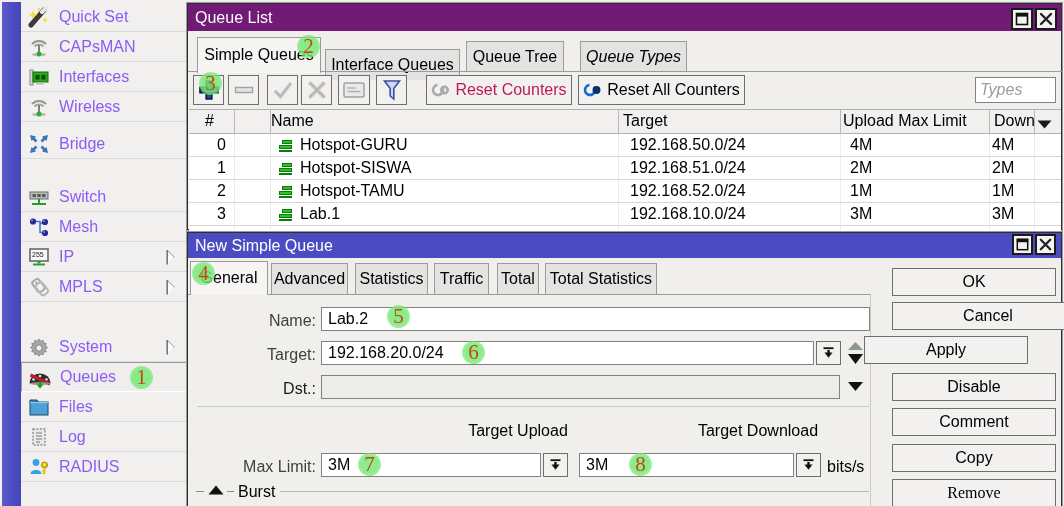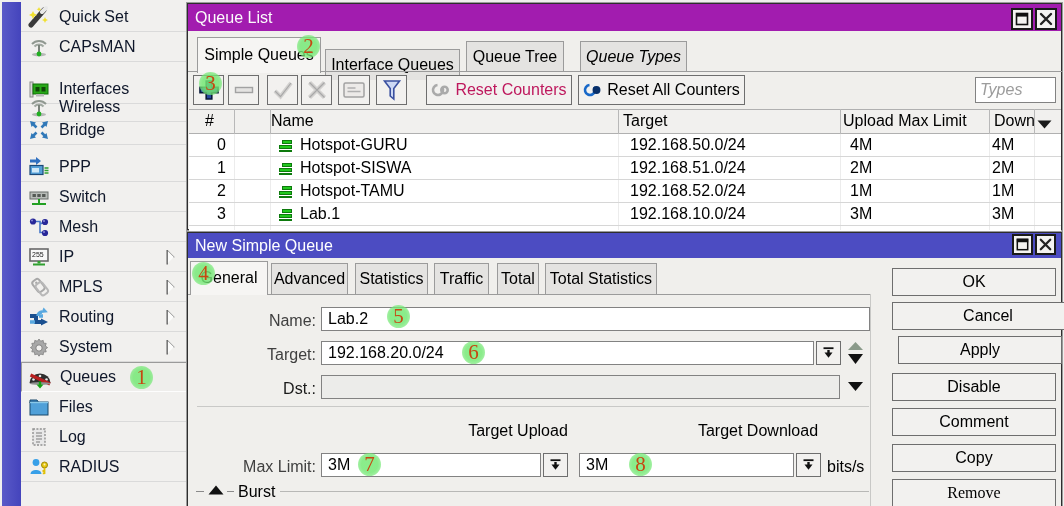--- a/index.html
+++ b/index.html
@@ -5,28 +5,28 @@
   * { margin:0; padding:0; box-sizing:border-box; }
   html,body { width:1064px; height:506px; overflow:hidden; }
   body { font-family:"Liberation Sans", sans-serif; background:#f0efed; position:relative; font-size:16px; color:#000; }
   .abs { position:absolute; }
 
   
   #sidebar { left:0; top:0; width:188px; height:506px; background:#f1f0ee; }
   #bluestrip { left:2px; top:2px; width:19px; height:504px; background:linear-gradient(to right,#5a5ac8,#4444bc); }
   .mi { position:absolute; left:21px; width:167px; height:30px; border-bottom:1px solid #dadada; }
   .mi .ic { position:absolute; left:7px; top:4px; width:22px; height:22px; }
-  .mi .lb { position:absolute; left:38px; top:50%; transform:translateY(-50%); font-size:16px; color:#0f172a; }
+  .mi .lb { position:absolute; left:38px; top:50%; transform:translateY(-50%); font-size:16px; color:#8b5cf6; }
   .mi.sel { border:1px solid #9a9a9a; border-bottom-color:#fdfdfd; border-right-color:#fdfdfd; background:#efeeec; }
   .subarr { position:absolute; right:12px; top:7px; width:11px; height:16px; }
 
   
   .win { position:absolute; background:#f0efec; border:1px solid #2e2e2e; box-shadow:0 0 0 1px #9b9b9b; }
   .tbar { position:absolute; left:0; top:0; right:0; height:27px; color:#fff; font-size:16px; line-height:27px; padding-left:7px; }
-  .tbar.inactive { background:#a21caf; color:#fbfbfb; }
+  .tbar.inactive { background:#701a75; color:#fbfbfb; }
   .tbar.active { background:#4c4cc2; }
   .wbtn { position:absolute; width:22px; height:22px; background:#f4f3f1; border:2px solid #1a1a1a; }
   .wbtn svg { position:absolute; left:0; top:0; }
 
   
   .tab { position:absolute; background:#e4e3e1; border:1px solid #9b9b9b; border-bottom:none; font-size:16px; text-align:center; }
   .tab.on { background:#f6f5f3; z-index:3; }
 
   
   .btn { position:absolute; background:#f2f1ef; border:1px solid #6e6e6e; font-size:16px; text-align:center; color:#000; }
@@ -78,21 +78,21 @@
       <span class="ic"><svg width="22" height="22" viewBox="0 0 22 22">
     <path d="M4 8 A 9.5 9.5 0 0 1 18 8" stroke="#909890" stroke-width="2" fill="none"></path>
     <path d="M6.5 10.5 A 6 6 0 0 1 15.5 10.5" stroke="#a0a8a0" stroke-width="2" fill="none"></path>
     <rect x="10" y="9" width="2" height="9" fill="#7a827a"></rect>
     <ellipse cx="11" cy="18.5" rx="7" ry="1.8" fill="#b8b8b8"></ellipse>
     <circle cx="11" cy="18" r="2.4" fill="#22b022"></circle>
   </svg></span>
       <span class="lb">CAPsMAN</span>
     </div>
 
-  <div class="mi" style="top:74px;padding-left:48px;">
+  <div class="mi" style="top:62px;padding-left:48px;">
       <span class="ic"><svg width="22" height="22" viewBox="0 0 22 22">
     <rect x="2" y="4" width="3" height="15" fill="#d8d8d8" stroke="#8a8a8a" stroke-width="1"></rect>
     <rect x="5" y="6" width="15" height="10" fill="#28a818" stroke="#107008" stroke-width="1"></rect>
     <rect x="7.5" y="9" width="4" height="4.5" fill="#104808"></rect>
     <rect x="13.5" y="9" width="4" height="4.5" fill="#104808"></rect>
     <rect x="8" y="16" width="8" height="2.5" fill="#b8b8b8"></rect>
   </svg></span>
       <span class="lb">Interfaces</span>
     </div>
 
@@ -100,44 +100,35 @@
       <span class="ic"><svg width="22" height="22" viewBox="0 0 22 22">
     <path d="M4 8 A 9.5 9.5 0 0 1 18 8" stroke="#909890" stroke-width="2" fill="none"></path>
     <path d="M6.5 10.5 A 6 6 0 0 1 15.5 10.5" stroke="#a0a8a0" stroke-width="2" fill="none"></path>
     <rect x="10" y="9" width="2" height="9" fill="#7a827a"></rect>
     <ellipse cx="11" cy="18.5" rx="7" ry="1.8" fill="#b8b8b8"></ellipse>
     <circle cx="11" cy="18" r="2.4" fill="#22b022"></circle>
   </svg></span>
       <span class="lb">Wireless</span>
     </div>
 
-  <div class="mi" style="top:115px;">
+  <div class="mi" style="top:129px;">
       <span class="ic"><svg width="22" height="22" viewBox="0 0 22 22">
     <g stroke="#3078b8" stroke-width="2.6" fill="none">
       <path d="M8.5 8.5 L4 4 M13.5 8.5 L18 4 M8.5 13.5 L4 18 M13.5 13.5 L18 18"></path>
     </g>
     <g fill="#3078b8">
       <path d="M2 2 L8 3.5 L3.5 8 Z"></path>
             <path d="M20 2 L18.5 8 L14 3.5 Z"></path>
       <path d="M2 20 L3.5 14 L8 18.5 Z"></path>
             <path d="M20 20 L14 18.5 L18.5 14 Z"></path>
     </g>
   </svg></span>
       <span class="lb">Bridge</span>
     </div>
 
-  <div class="mi" style="top:152px;">
-      <span class="ic"><svg width="22" height="22" viewBox="0 0 22 22">
-    <path d="M2 5 L8 5 L8 2.5 L13 6.5 L8 10.5 L8 8 L2 8 Z" fill="#3070c0" transform="translate(0,-1.5)"></path>
-    <rect x="2" y="9.5" width="13" height="9" fill="#55a0d8" stroke="#1a4878" stroke-width="1.2"></rect>
-    <rect x="4" y="12" width="7" height="4.5" fill="#cfe8f8"></rect>
-    <path d="M16.5 12 h4 M16.5 14.5 h4 M16.5 17 h4" stroke="#30a030" stroke-width="1.6"></path>
-  </svg></span>
-      <span class="lb">PPP</span>
-    </div>
 
   <div class="mi" style="top:182px;">
       <span class="ic"><svg width="22" height="22" viewBox="0 0 22 22">
     <rect x="2" y="6" width="18" height="7" fill="#b8bcb8" stroke="#6a6e6a" stroke-width="1"></rect>
     <rect x="4.5" y="8" width="3.4" height="3" fill="#545854"></rect>
     <rect x="9.3" y="8" width="3.4" height="3" fill="#545854"></rect>
     <rect x="14.1" y="8" width="3.4" height="3" fill="#545854"></rect>
     <rect x="10" y="13" width="2" height="4" fill="#22a022"></rect>
     <rect x="4" y="17" width="14" height="2" fill="#22a022"></rect>
   </svg></span>
@@ -183,35 +174,20 @@
     </g>
   </svg></span>
       <span class="lb">MPLS</span>
   <svg class="subarr" width="11" height="17" viewBox="0 0 11 17">
         <path d="M2 1.5 L9.5 9" fill="none" stroke="#8a8a8a" stroke-width="1.2"></path>
         <path d="M2 1 L2 16.5" stroke="#6a6a6a" stroke-width="1.6"></path>
         <path d="M2.8 2.5 L9 8.6 L2.8 15 Z" fill="#fcfcfb"></path>
       </svg>
     </div>
 
-  <div class="mi" style="top:302px;">
-      <span class="ic"><svg width="22" height="22" viewBox="0 0 22 22">
-    <path d="M2 10 L8 10 L8 16 L14 16" stroke="#1a5090" stroke-width="4" fill="none"></path>
-    <path d="M13 19.5 L20 16 L13 12.5 Z" fill="#1a5090"></path>
-    <path d="M2 16 L7 16 M11 10 L15 10" stroke="#58a8e0" stroke-width="3.4" fill="none"></path>
-    <path d="M10 10 a4 4 0 0 1 4 -4" stroke="#58a8e0" stroke-width="3.4" fill="none"></path>
-    <path d="M13.5 7.5 L20 5.5 L15 1.5 Z" fill="#58a8e0" transform="rotate(10 16 5)"></path>
-  </svg></span>
-      <span class="lb">Routing</span>
-  <svg class="subarr" width="11" height="17" viewBox="0 0 11 17">
-        <path d="M2 1.5 L9.5 9" fill="none" stroke="#8a8a8a" stroke-width="1.2"></path>
-        <path d="M2 1 L2 16.5" stroke="#6a6a6a" stroke-width="1.6"></path>
-        <path d="M2.8 2.5 L9 8.6 L2.8 15 Z" fill="#fcfcfb"></path>
-      </svg>
-    </div>
 
   <div class="mi sel" style="top:362px;">
       <span class="ic"><svg width="22" height="22" viewBox="0 0 22 22">
     <path d="M0.5 16 A 10.5 9.5 0 0 1 21.5 16 Z" fill="#2e2e2e"></path>
     <circle cx="4.5" cy="12.5" r="1.3" fill="#e8e8e8"></circle>
           <circle cx="11" cy="9" r="1.3" fill="#e8e8e8"></circle>
           <circle cx="17.5" cy="12.5" r="1.3" fill="#e8e8e8"></circle>
     <path d="M1.5 8 L21 17" stroke="#b82020" stroke-width="3.2"></path>
     <ellipse cx="11" cy="16.4" rx="10.5" ry="1.4" fill="#909090"></ellipse>
     <path d="M11 14.5 L11 18.5" stroke="#15a015" stroke-width="2.4"></path>
@@ -447,21 +423,21 @@
     <svg class="abs" style="left:19px; top:251px;" width="18" height="12" viewBox="0 0 18 12">
         <path d="M9 1.5 L16.5 10.5 H1.5 Z" fill="#111"></path>
       </svg>
     <div class="abs" style="left:50px; top:250px;">Burst</div>
       <div class="abs" style="left:39px; top:258px; width:7px; height:1px; background:#8a8a8a;"></div>
     <div class="abs" style="left:92px; top:258px; width:589px; height:1px; background:#b8b8b6;"></div>
   </div>
   <div id="nsqbtns">
     <div class="btn" style="left:704px; top:35px;  width:164px; height:28px; line-height:26px;">OK</div>
     <div class="btn" style="left:704px; top:69px;  width:192px; height:28px; line-height:26px;">Cancel</div>
-    <div class="btn" style="left:710px; top:103px; width:164px; height:28px; line-height:26px;">Apply</div>
+    <div class="btn" style="left:676px; top:103px; width:164px; height:28px; line-height:26px;">Apply</div>
     <div class="btn" style="left:704px; top:140px; width:164px; height:28px; line-height:26px;">Disable</div>
     <div class="btn" style="left:704px; top:175px; width:164px; height:28px; line-height:26px;">Comment</div>
     <div class="btn" style="left:704px; top:211px; width:164px; height:28px; line-height:26px;">Copy</div>
     <div class="btn" style="left:704px; top:246px; width:164px; height:44px; line-height:26px;font-family:Liberation Serif, serif;">Remove</div>
   </div>
 </div>
 
 <div class="ann" style="left:130px; top:366px;">1</div>
 <div class="ann" style="left:297px; top:35px;">2</div>
 <div class="ann" style="left:199px; top:72px;">3</div>

